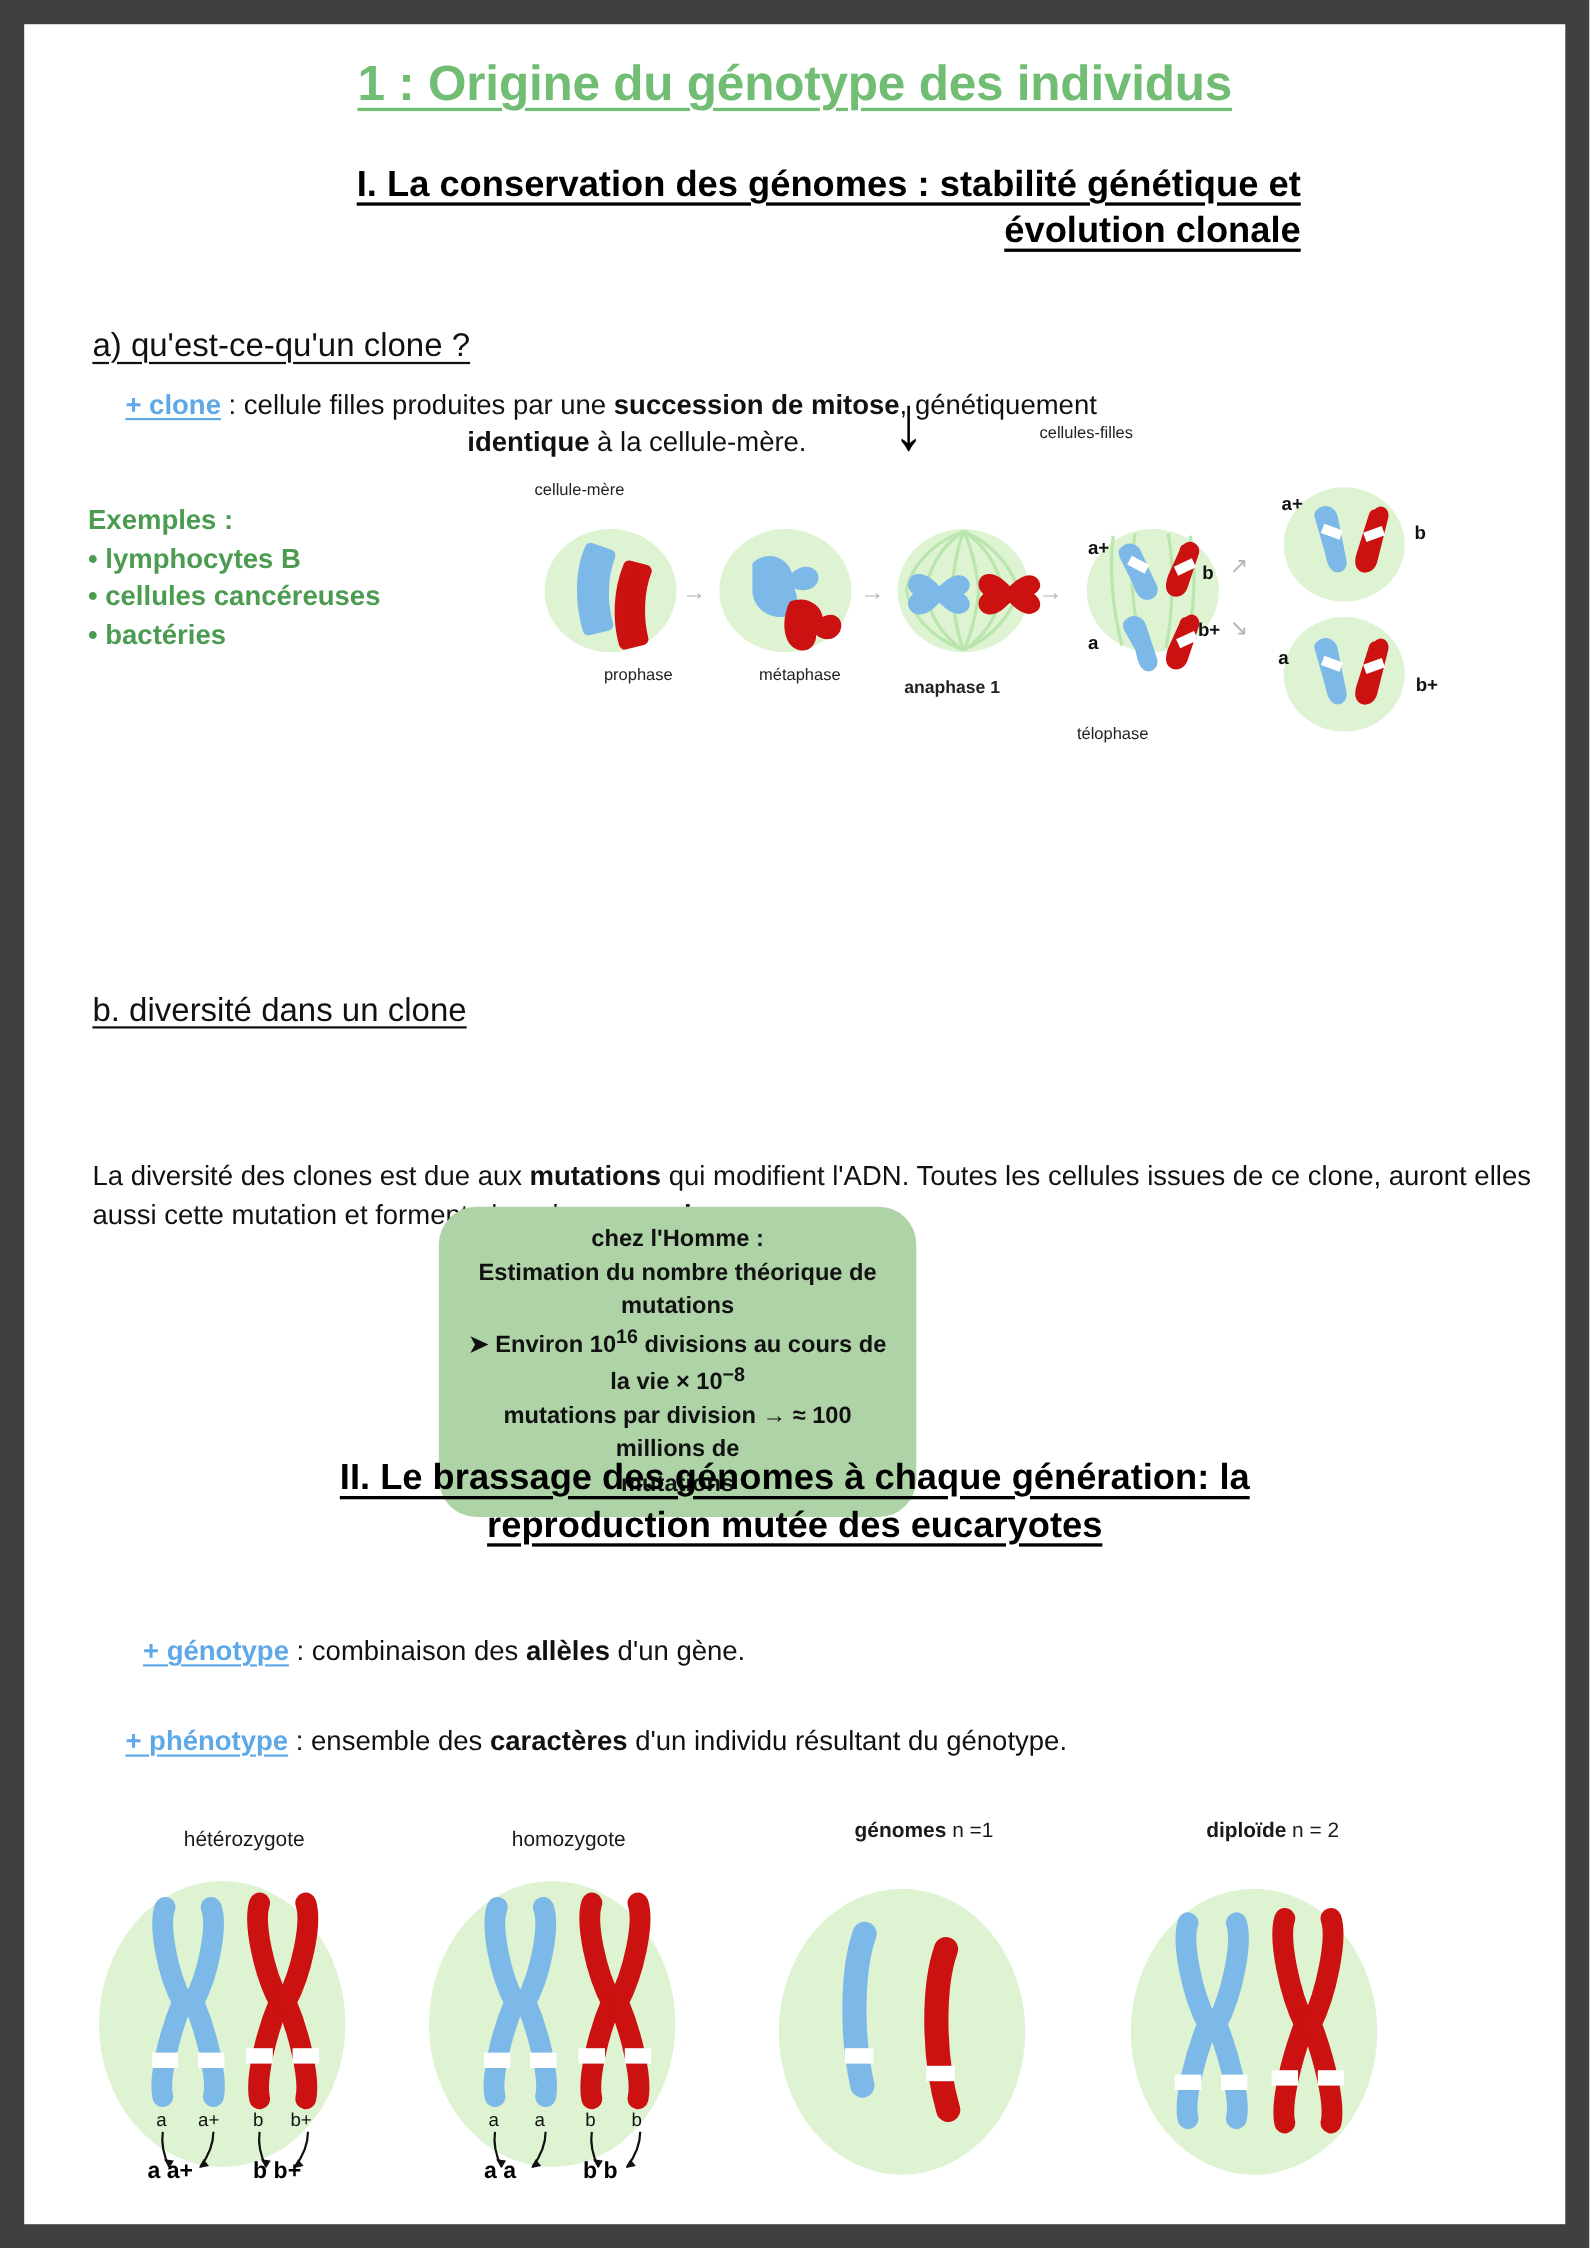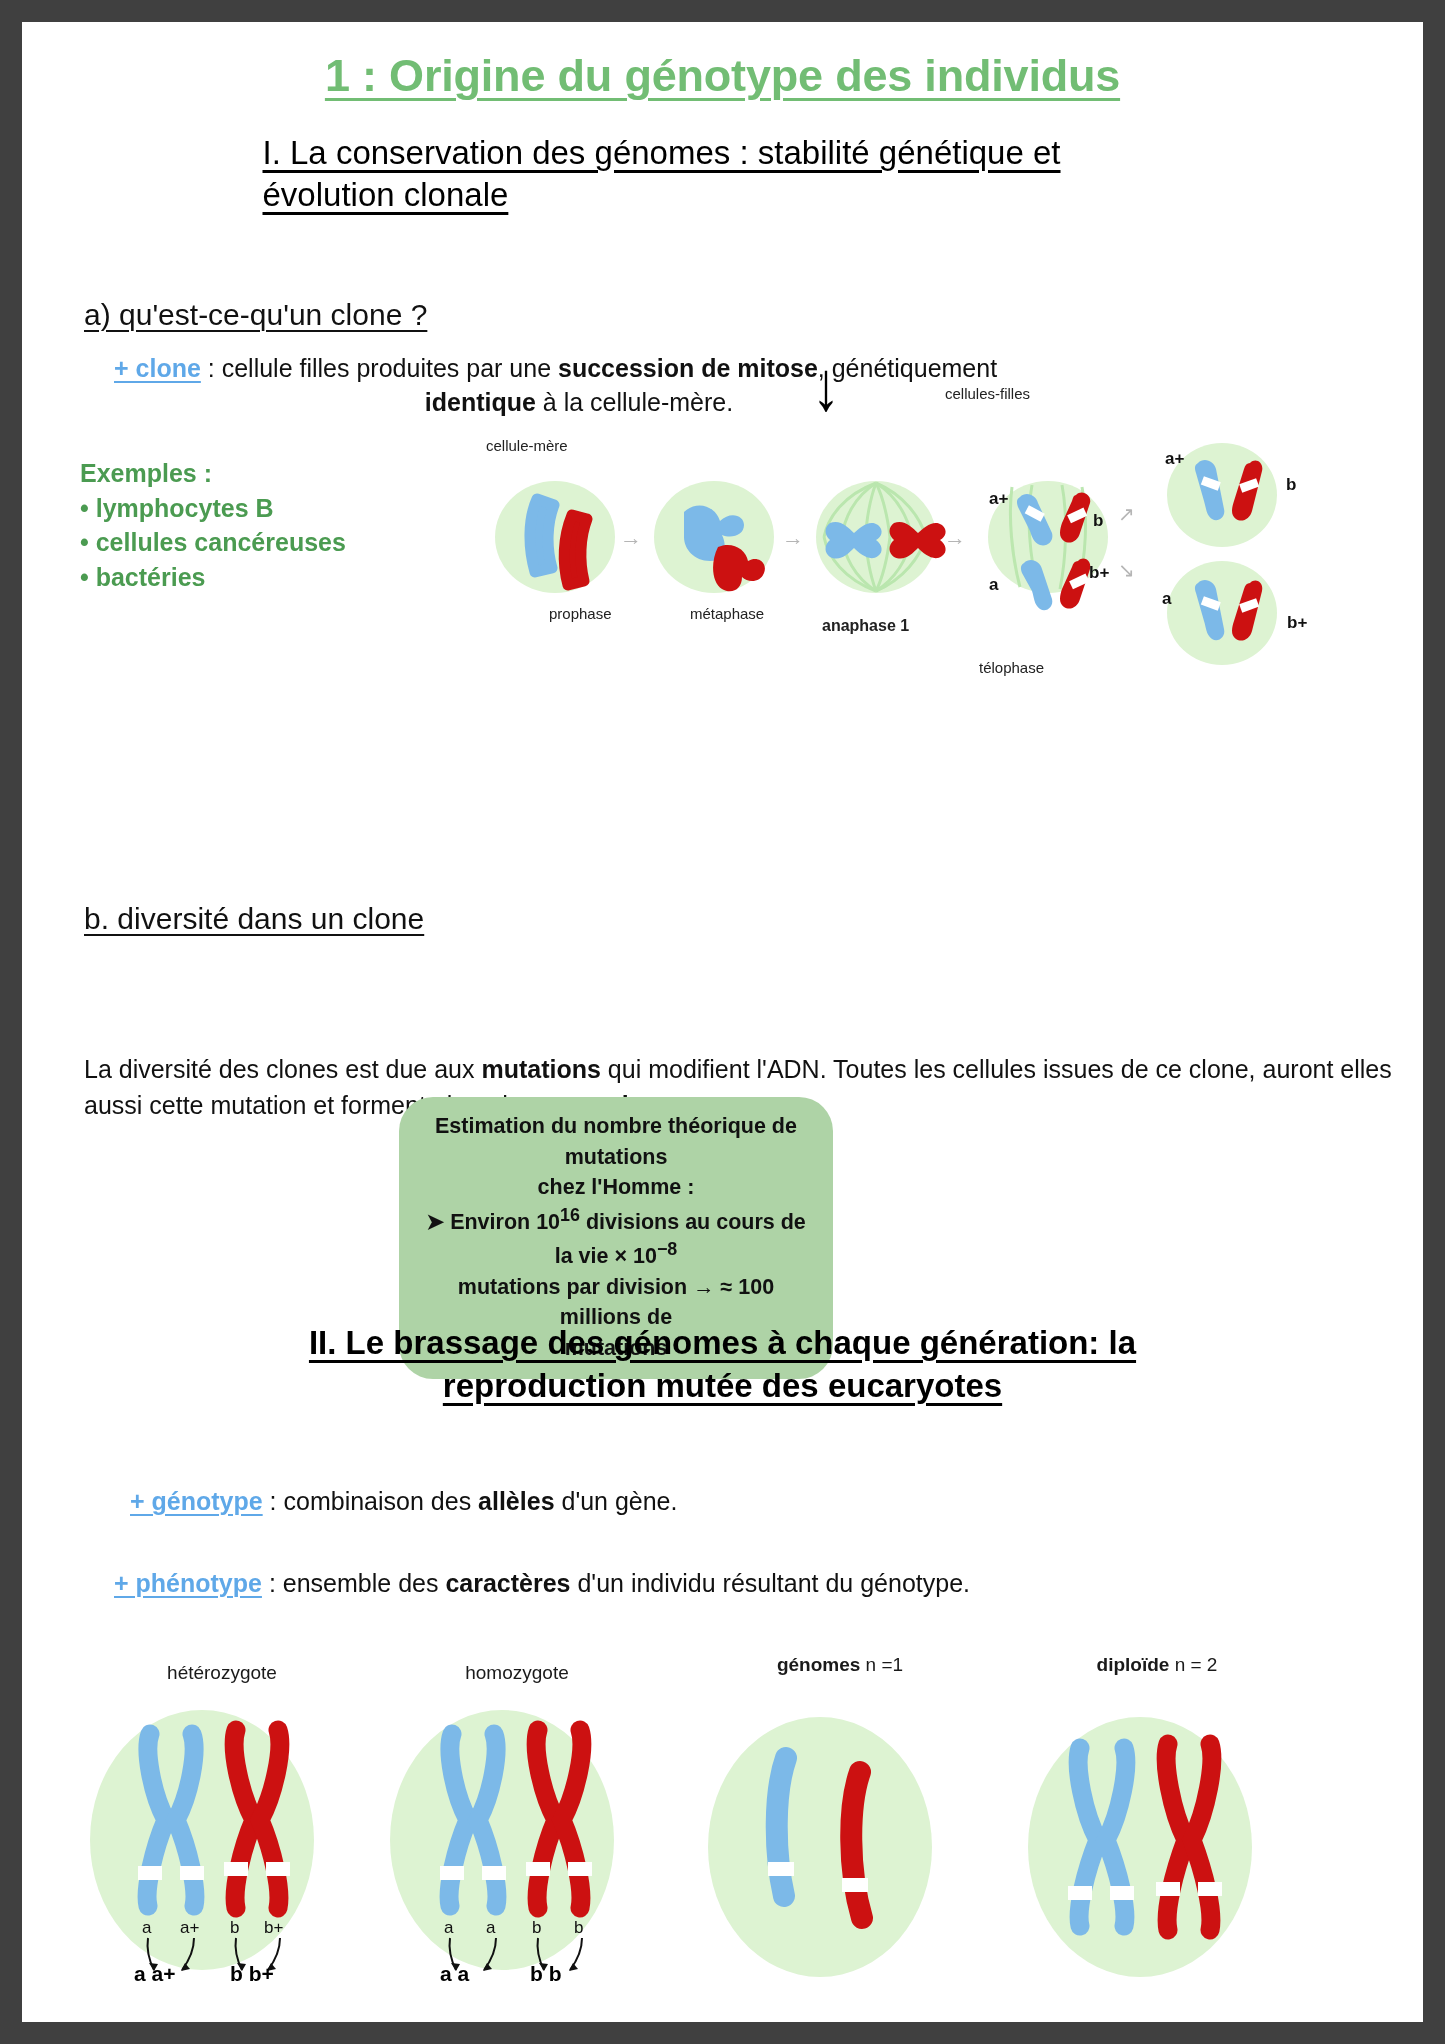--- a/index.html
+++ b/index.html
@@ -33,26 +33,26 @@
     font-weight: bold;
     font-size: 45px;
     letter-spacing: -0.2px;
     margin: 28px 0 0 0;
     padding: 0 40px;
     text-decoration: underline;
     text-underline-offset: 7px;
     text-decoration-thickness: 3px;
   }
   .section-title {
-    text-align: left;
+    text-align: right;
     color: #000;
-    font-weight: normal;
+    font-weight: bold;
     font-size: 33px;
     line-height: 1.28;
-    margin: 30px auto 0 auto;
+    margin: 44px auto 0 auto;
     width: 920px;
     text-decoration: underline;
     text-underline-offset: 6px;
     text-decoration-thickness: 3px;
   }
   .section-title-2 {
     text-align: center;
     color: #000;
     font-weight: bold;
     font-size: 33px;
@@ -288,22 +288,22 @@
   <div class="abs" id="sub-b">
     <span class="sub-head">b. diversité dans un clone </span>
   </div>
 
 
   <div class="abs body-text" id="diversity-par">
     <span>La diversité des clones est due aux </span><span class="b">mutations</span><span> qui modifient l'ADN. Toutes les cellules issues de ce clone, auront elles aussi cette mutation et forment alors des </span><span class="b">sous-clones.</span>
   </div>
 
   <div class="green-box">
+    <div>chez l'Homme :</div>
     <div>Estimation du nombre théorique de mutations</div>
-    <div>chez l'Homme :</div>
     <div>
       <span>➤ Environ 10</span><sup>16</sup><span> divisions au cours de la vie × 10</span><sup>−8</sup>
     </div>
     <div>mutations par division → ≈ 100 millions de</div>
     <div>mutations</div>
   </div>
 
   <div class="abs" id="sect2">
     <div class="section-title-2">II. Le brassage des génomes à chaque génération: la</div>
     <div class="section-title-2">reproduction mutée des eucaryotes</div>

